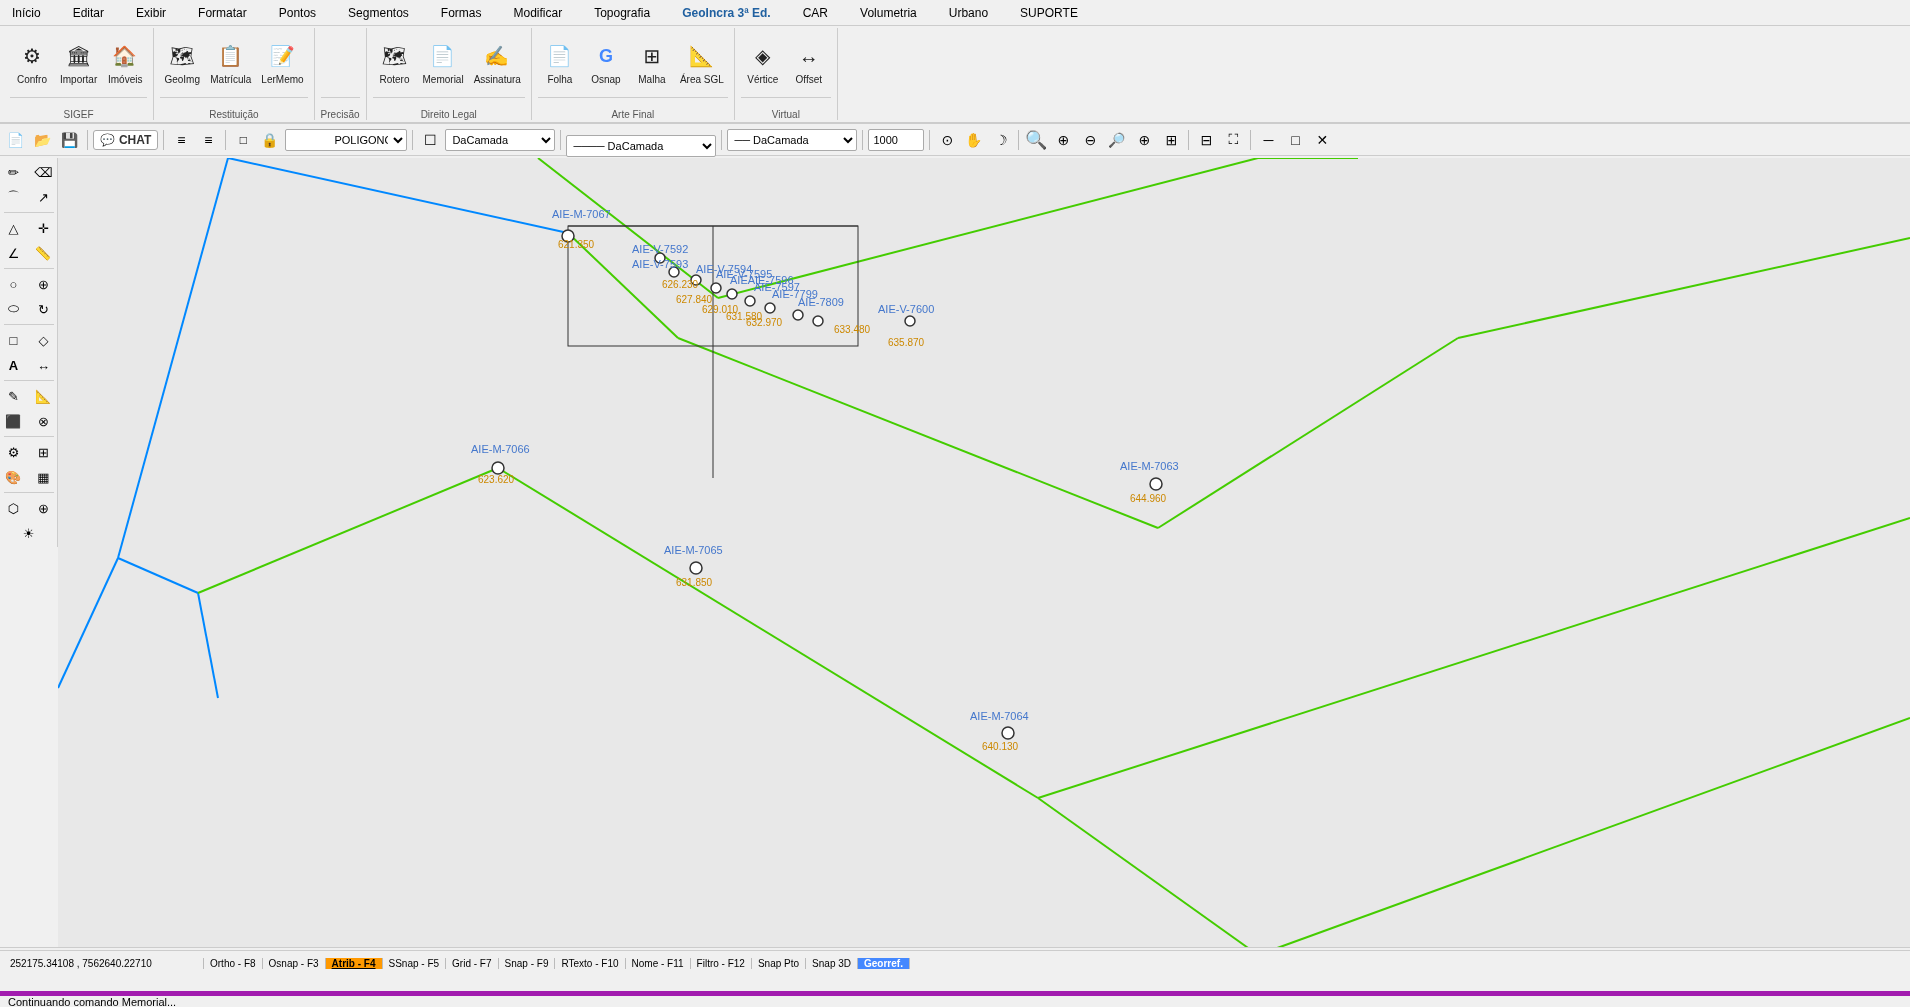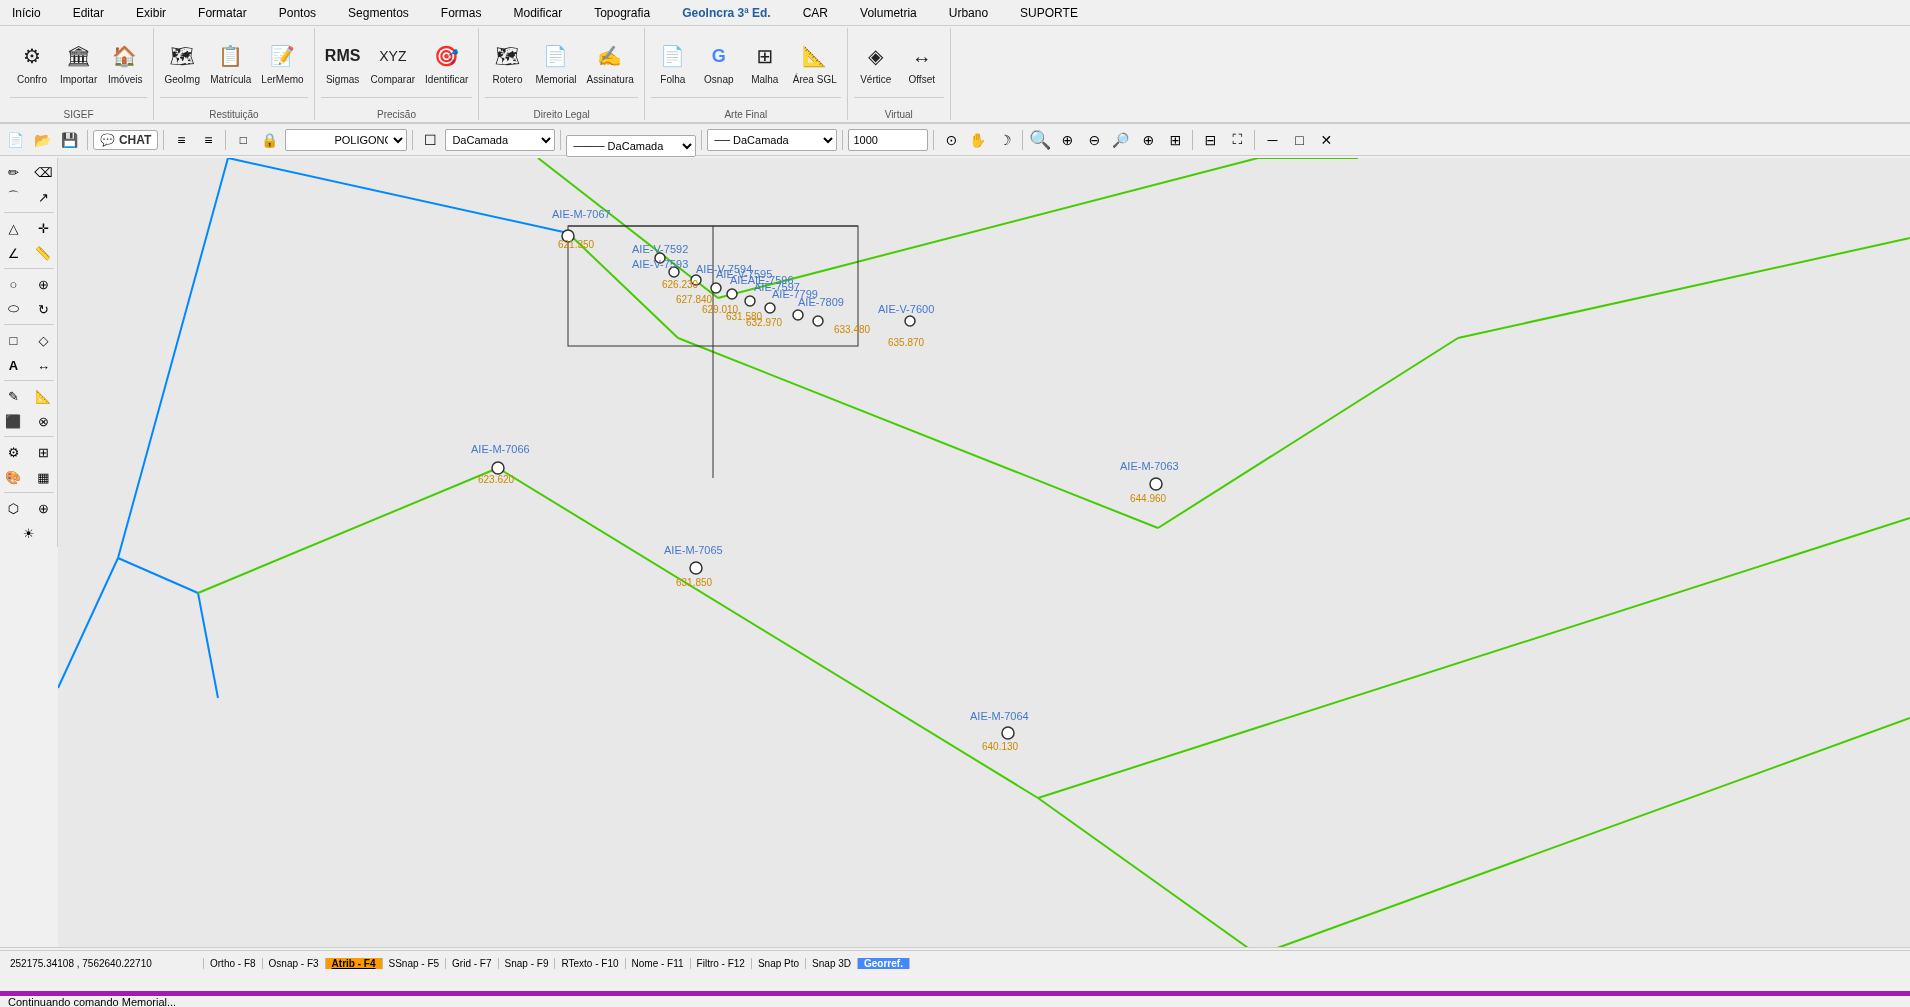--- a/index.html
+++ b/index.html
@@ -54,21 +54,21 @@
       display: flex; align-items: center; gap: 4px; padding: 2px 6px;
       border: 1px solid #aaa; border-radius: 3px; cursor: pointer;
       background: #fff; font-size: 12px; font-weight: bold; color: #333;
     }
     .tb-select {
       height: 22px; border: 1px solid #aaa; border-radius: 2px;
       background: #fff; font-size: 11px; padding: 0 2px; cursor: pointer;
     }
     .tb-input {
       height: 22px; border: 1px solid #aaa; border-radius: 2px;
-      background: #fff; font-size: 11px; padding: 0 4px; width: 80px;
+      background: #fff; font-size: 11px; padding: 0 4px; width: 56px;
     }
     .tb-line-select {
       height: 22px; border: 1px solid #aaa; border-radius: 2px;
       background: #fff; font-size: 11px; padding: 0 2px; cursor: pointer;
       min-width: 100px;
     }
 
     
     #left-toolbar {
       position: absolute; left: 0; top: 158px; width: 58px;
@@ -178,34 +178,20 @@
       </div>
       <div class="ribbon-btn">
         <div class="ribbon-icon">📝</div>
         <span>LerMemo</span>
       </div>
     </div>
     <div class="ribbon-group-label">Restituição</div>
   </div>
 
   <div class="ribbon-group">
-    <div class="ribbon-items">
-      <div class="ribbon-btn">
-        <div class="ribbon-icon" style="font-weight:bold;font-size:16px;">RMS</div>
-        <span>Sigmas</span>
-      </div>
-      <div class="ribbon-btn">
-        <div class="ribbon-icon" style="font-size:14px;">XYZ</div>
-        <span>Comparar</span>
-      </div>
-      <div class="ribbon-btn">
-        <div class="ribbon-icon">🎯</div>
-        <span>Identificar</span>
-      </div>
-    </div>
     <div class="ribbon-group-label">Precisão</div>
   </div>
 
   <div class="ribbon-group">
     <div class="ribbon-items">
       <div class="ribbon-btn">
         <div class="ribbon-icon">🗺</div>
         <span>Rotero</span>
       </div>
       <div class="ribbon-btn">
@@ -274,21 +260,21 @@
   <div class="tb-btn">🔒</div>
   <select class="tb-select" style="width:122px;padding-left:44px;">
     <option>POLIGONO</option>
   </select>
   <div class="tb-sep"></div>
   <div class="tb-btn">☐</div>
   <select class="tb-select" style="width:110px;">
     <option>DaCamada</option>
   </select>
   <div class="tb-sep"></div>
-  <select class="tb-line-select" style="width:130px;margin-top:13px;">
+  <select class="tb-line-select" style="width:150px;margin-top:13px;">
     <option>──── DaCamada</option>
   </select>
   <div class="tb-sep"></div>
   <select class="tb-line-select" style="width:130px;">
     <option>── DaCamada</option>
   </select>
   <div class="tb-sep"></div>
   <input class="tb-input" type="text" value="1000" style="">
   <div class="tb-sep"></div>
   <div class="tb-btn">⊙</div>

